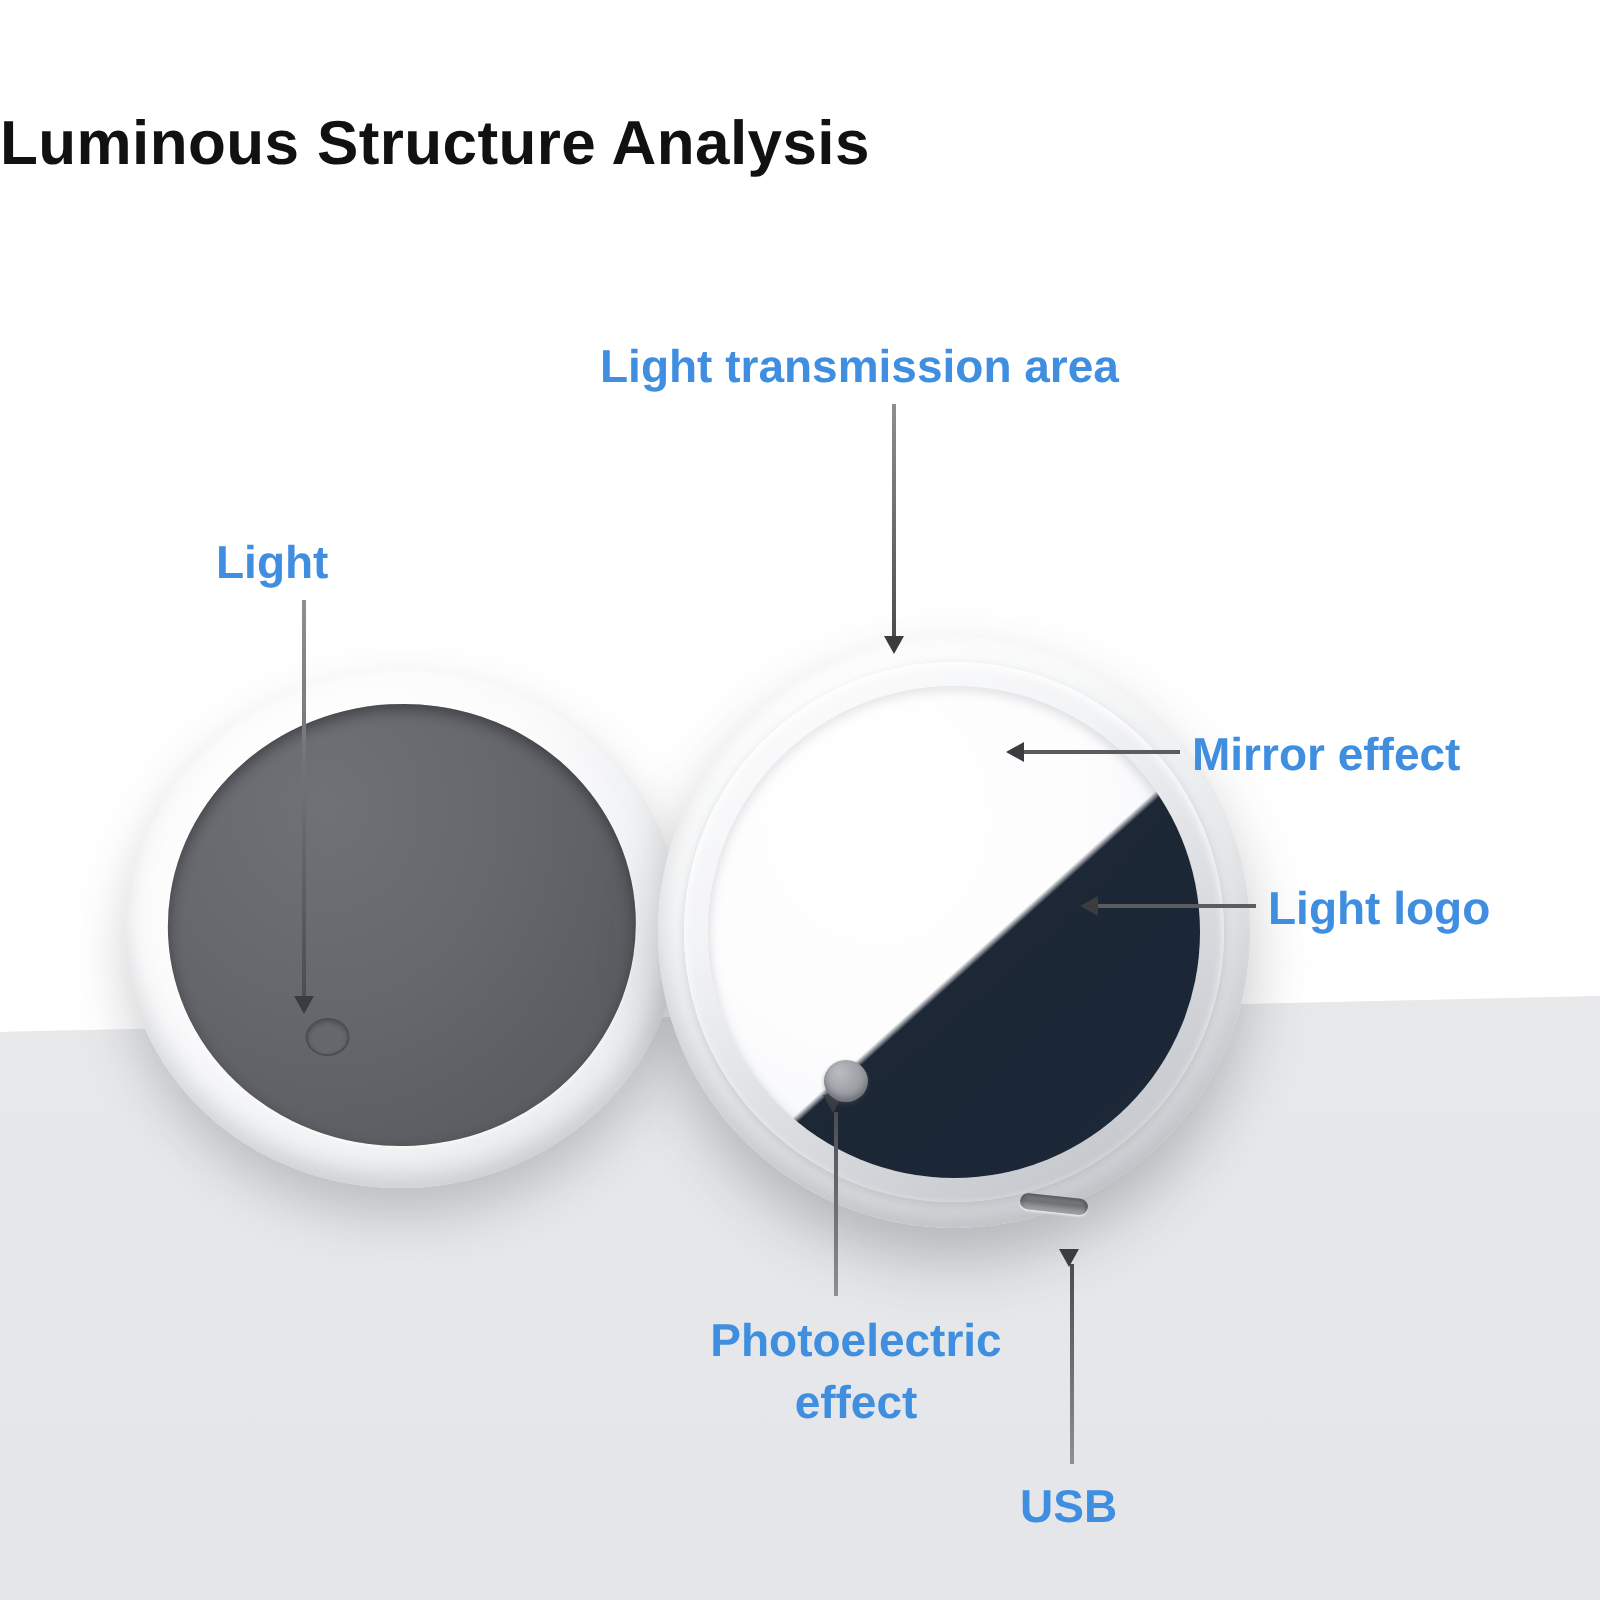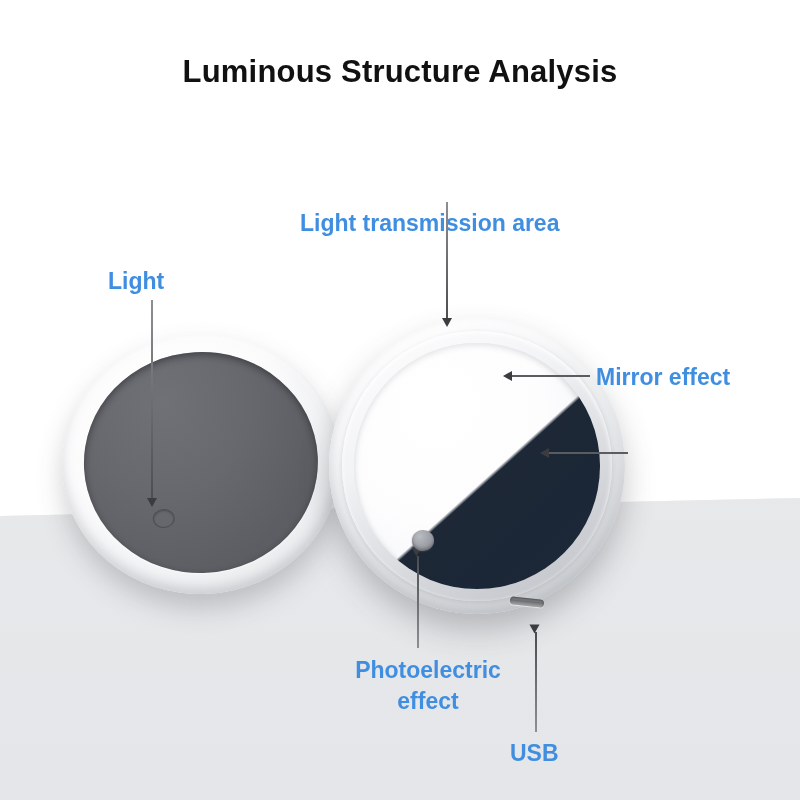--- a/index.html
+++ b/index.html
@@ -38,21 +38,20 @@
     background: linear-gradient(180deg, rgba(233,234,236,0.0) 0%, rgba(233,234,236,0.55) 40%, rgba(228,229,232,0.85) 100%);
     clip-path: polygon(0 516px, 800px 498px, 800px 800px, 0 800px);
   }
 
   
   .title {
     position: absolute;
     left: 0;
     top: 54px;
     width: 800px;
-    text-align: center;
     font-size: 31px;
     font-weight: bold;
     color: #111111;
     letter-spacing: 0.2px;
   }
 
   
   .label {
     position: absolute;
     color: #3f8ee0;
@@ -239,28 +238,29 @@
       <div class="mirror-sheen"></div>
     </div>
     <div class="sensor-dot"></div>
     <div class="usb-port"></div>
   </div>
 
   <div class="label" style="left:108px; top:266px;">Light</div>
   <div class="leader-v" style="left:151px; top:300px; height:200px;"></div>
   <div class="arrow-down" style="left:147px; top:498px;"></div>
 
-  <div class="label" style="left:300px; top:168px;margin-top:40px;">Light transmission area</div>
+  <div class="label" style="left:300px; top:168px;">Light transmission area</div>
   <div class="leader-v" style="left:446px; top:202px; height:118px;"></div>
   <div class="arrow-down" style="left:442px; top:318px;"></div>
 
   <div class="label" style="left:596px; top:362px;text-align:right;">Mirror effect</div>
   <div class="leader-h" style="left:512px; top:375px; width:78px;"></div>
   <div class="arrow-left" style="left:503px; top:371px;"></div>
 
+  <div class="label" style="left:634px; top:439px;">Light logo</div>
   <div class="leader-h" style="left:549px; top:452px; width:79px;"></div>
   <div class="arrow-left" style="left:540px; top:448px;"></div>
 
   <div class="label two-line" style="left:340px; top:655px; width:176px;">
     <span>Photoelectric</span><br>
     <span>effect</span>
   </div>
   <div class="leader-v up" style="left:417px; top:556px; height:92px;"></div>
   <div class="arrow-left" style="left:412px; top:547px; transform:rotate(-90deg);"></div>
 

